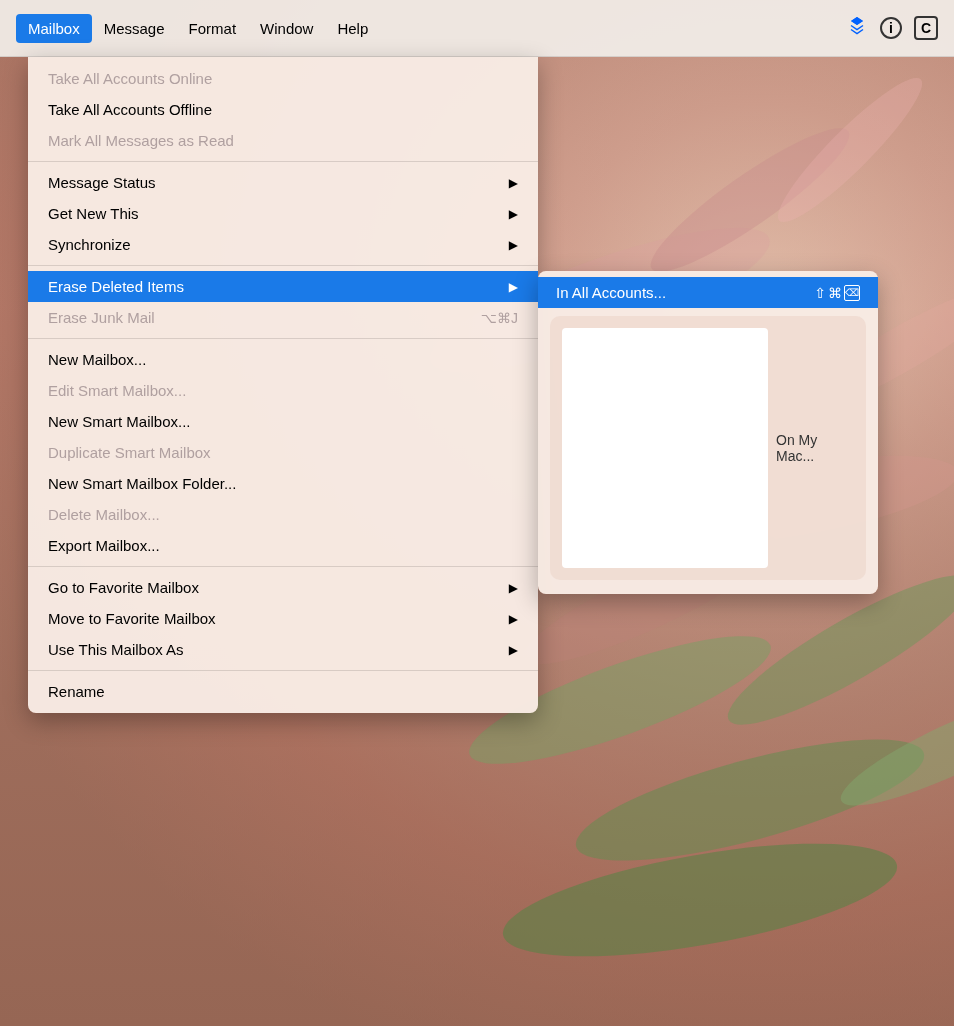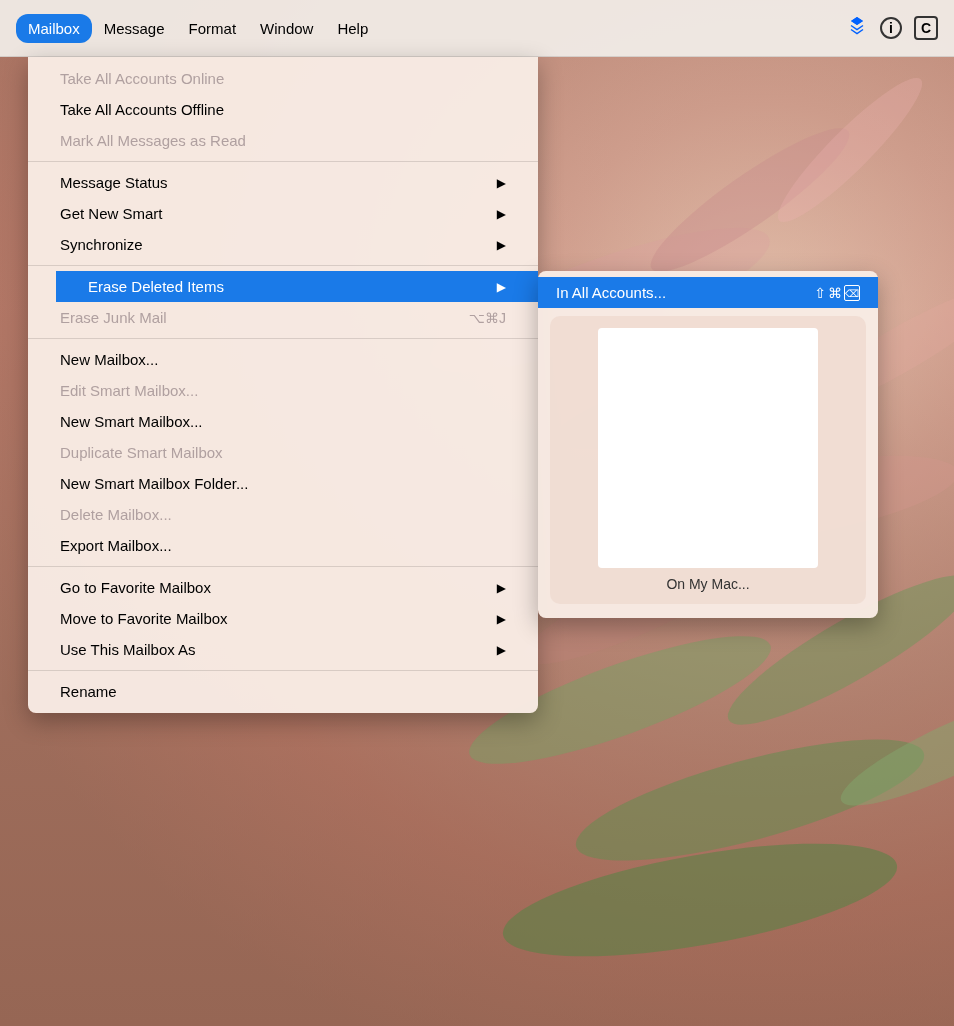--- a/index.html
+++ b/index.html
@@ -46,21 +46,21 @@
       align-items: center;
       padding: 0 16px;
       z-index: 100;
       border-bottom: 1px solid rgba(0,0,0,0.1);
     }
 
     .menubar-item {
       padding: 6px 12px;
       font-size: 15px;
       cursor: pointer;
-      border-radius: 12px;
+      border-radius: 4px;
       white-space: nowrap;
     }
 
     .menubar-item.active {
       background: #1a7ae8;
       color: white;
     }
 
     .menubar-right {
       margin-left: auto;
@@ -83,35 +83,34 @@
       background: rgba(248, 235, 228, 0.97);
       border-radius: 0 0 8px 8px;
       box-shadow: 0 8px 24px rgba(0,0,0,0.3);
       z-index: 200;
       padding: 6px 0;
     }
 
     .menu-item {
       display: flex;
       align-items: center;
-      padding: 7px 32px;
+      padding: 7px 20px;
       font-size: 15px;
       cursor: pointer;
       position: relative;
     }
 
     .menu-item.disabled {
       color: #b0a0a0;
       cursor: default;
     }
 
     .menu-item.highlighted {
       background: #1a7ae8;
       color: white;
-      margin-left: 28px;
     }
 
     .menu-item .shortcut {
       margin-left: auto;
       font-size: 14px;
       color: inherit;
     }
 
     .menu-item .arrow {
       margin-left: auto;
@@ -140,21 +139,20 @@
       display: flex;
       align-items: center;
       padding: 7px 18px;
       font-size: 15px;
       cursor: pointer;
     }
 
     .submenu-item.highlighted {
       background: #1a7ae8;
       color: white;
-      align-items: flex-end;
     }
 
     .submenu-item .shortcut {
       margin-left: auto;
       font-size: 14px;
     }
 
     .relative-wrapper {
       position: relative;
     }
@@ -225,21 +223,21 @@
   </div>
 
   <div class="menu-separator"></div>
 
   <div class="menu-item">
     <span>Message Status</span>
     <span class="arrow">▶</span>
   </div>
 
   <div class="menu-item">
-    <span>Get New Smart</span>
+    <span>Get New This</span>
     <span class="arrow">▶</span>
   </div>
 
   <div class="menu-item">
     <span>Synchronize</span>
     <span class="arrow">▶</span>
   </div>
 
   <div class="menu-separator"></div>
 
@@ -250,21 +248,21 @@
     <div class="submenu">
       <div class="submenu-item highlighted">
         <span>In All Accounts...</span>
         <span class="shortcut" style="margin-left:auto; display:flex; align-items:center; gap:2px;">
           <span>⇧</span>
             <span>⌘</span>
             <span style="border:1px solid white; width:16px; height:16px; display:inline-flex; align-items:center; justify-content:center; font-size:10px; border-radius:2px;">⌫</span>
         </span>
       </div>
 
-      <div style="margin: 8px 12px; background:rgba(240,220,210,0.9); border-radius:10px; padding:12px; display:flex; flex-direction:column; align-items:center; gap:8px;">
+      <div style="margin: 8px 12px; background:rgba(240,220,210,0.9); border-radius:10px; padding:12px; display:flex; flex-direction:row; align-items:center; gap:8px;">
         <div style="width:220px; height:240px; background:white; border-radius:4px;"></div>
         <span style="font-size:14px; color:#333;">On My Mac...</span>
       </div>
     </div>
   </div>
 
   <div class="menu-item disabled">
     <span>Erase Junk Mail</span>
     <span class="shortcut">⌥⌘J</span>
   </div>

